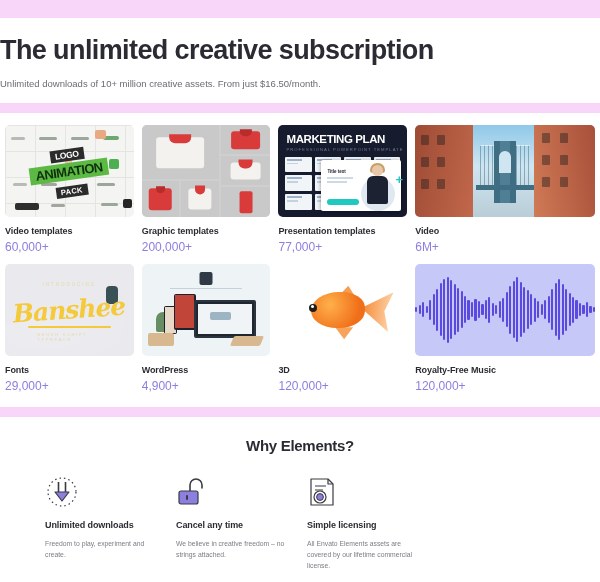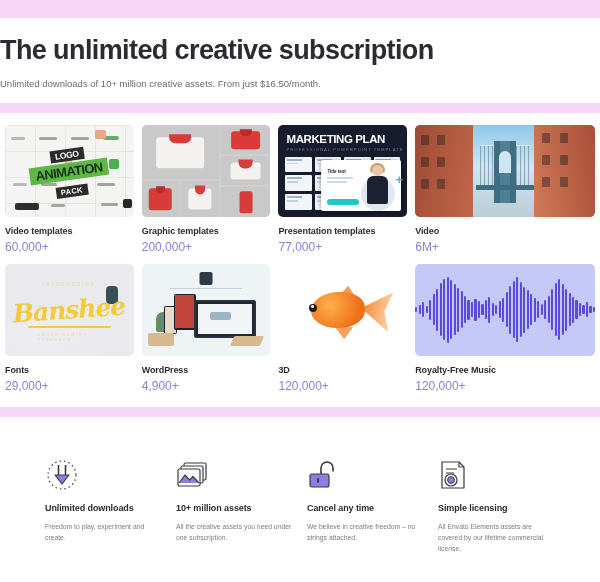--- a/index.html
+++ b/index.html
@@ -562,47 +562,35 @@
             <span style="height: 5%;"></span>
           </div>
         <div class="card-title">Royalty-Free Music</div>
         <div class="card-count">120,000+</div>
       </div>
 
     </div>
   </div>
 
   <div class="why">
+    <div class="why-title">Why Elements?</div>
     <div class="benefits">
 
       <div class="benefit">
         <div class="b-icon">
           <svg width="34" height="32" viewBox="0 0 34 32" fill="none">
             <circle cx="17" cy="16" r="14" stroke="#3a3a42" stroke-width="1.2" stroke-dasharray="1.5 3"></circle>
             <path d="M13.5 6 V16 M20.5 6 V16" stroke="#3a3a42" stroke-width="1.6"></path>
             <path d="M10 16 H24 L17 25 Z" fill="#8b7fe0" stroke="#3a3a42" stroke-width="1.2" stroke-linejoin="round"></path>
           </svg>
         </div>
         <div class="b-title">Unlimited downloads</div>
         <div class="b-desc">Freedom to play, experiment and create.</div>
       </div>
 
-      <div class="benefit">
-        <div class="b-icon">
-          <svg width="36" height="32" viewBox="0 0 36 32" fill="none">
-            <rect x="8" y="4" width="22" height="17" rx="1.5" fill="#fff" stroke="#3a3a42" stroke-width="1.2"></rect>
-            <rect x="5" y="7" width="22" height="17" rx="1.5" fill="#fff" stroke="#3a3a42" stroke-width="1.2"></rect>
-            <rect x="2" y="10" width="22" height="17" rx="1.5" fill="#fff" stroke="#3a3a42" stroke-width="1.2"></rect>
-            <path d="M3 24 L9 16 L13.5 21 L17 17.5 L23 24 Z" fill="#8b7fe0"></path>
-            <path d="M3 24 L9 16 L13.5 21 L17 17.5 L23 24" stroke="#3a3a42" stroke-width="1.2" stroke-linejoin="round"></path>
-          </svg>
-        </div>
-        <div class="b-title">10+ million assets</div>
-        <div class="b-desc">All the creative assets you need under one subscription.</div>
-      </div>
 
       <div class="benefit">
         <div class="b-icon">
           <svg width="32" height="32" viewBox="0 0 32 32" fill="none">
             <path d="M14 15 V9 a6 6 0 0 1 12 0 V12" stroke="#3a3a42" stroke-width="1.6" stroke-linecap="round"></path>
             <rect x="3" y="15" width="19" height="13" rx="2" fill="#8b7fe0" stroke="#3a3a42" stroke-width="1.2"></rect>
             <rect x="10" y="19" width="2" height="5" rx="1" fill="#3a3a42"></rect>
           </svg>
         </div>
         <div class="b-title">Cancel any time</div>

